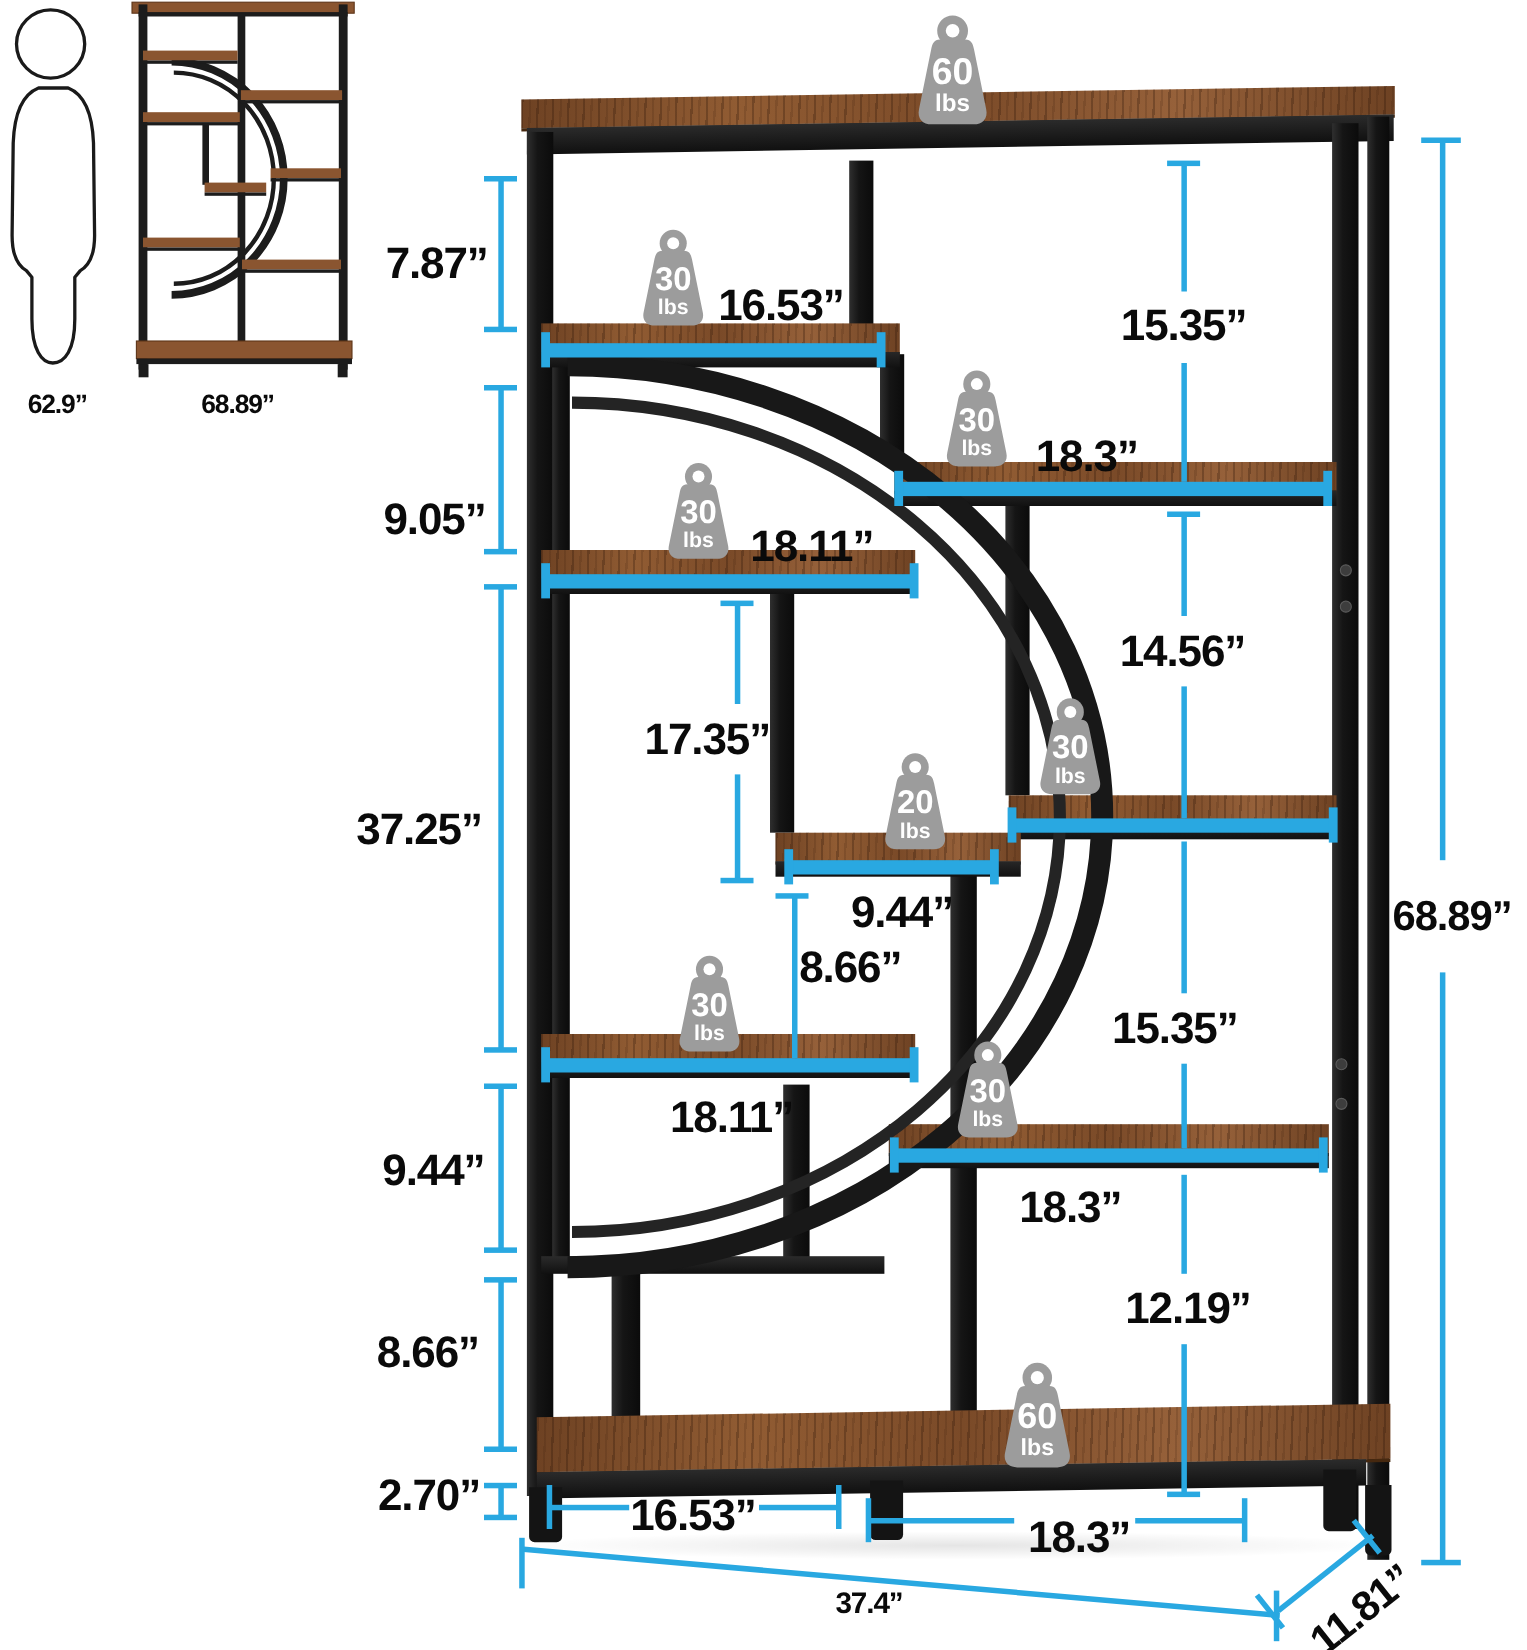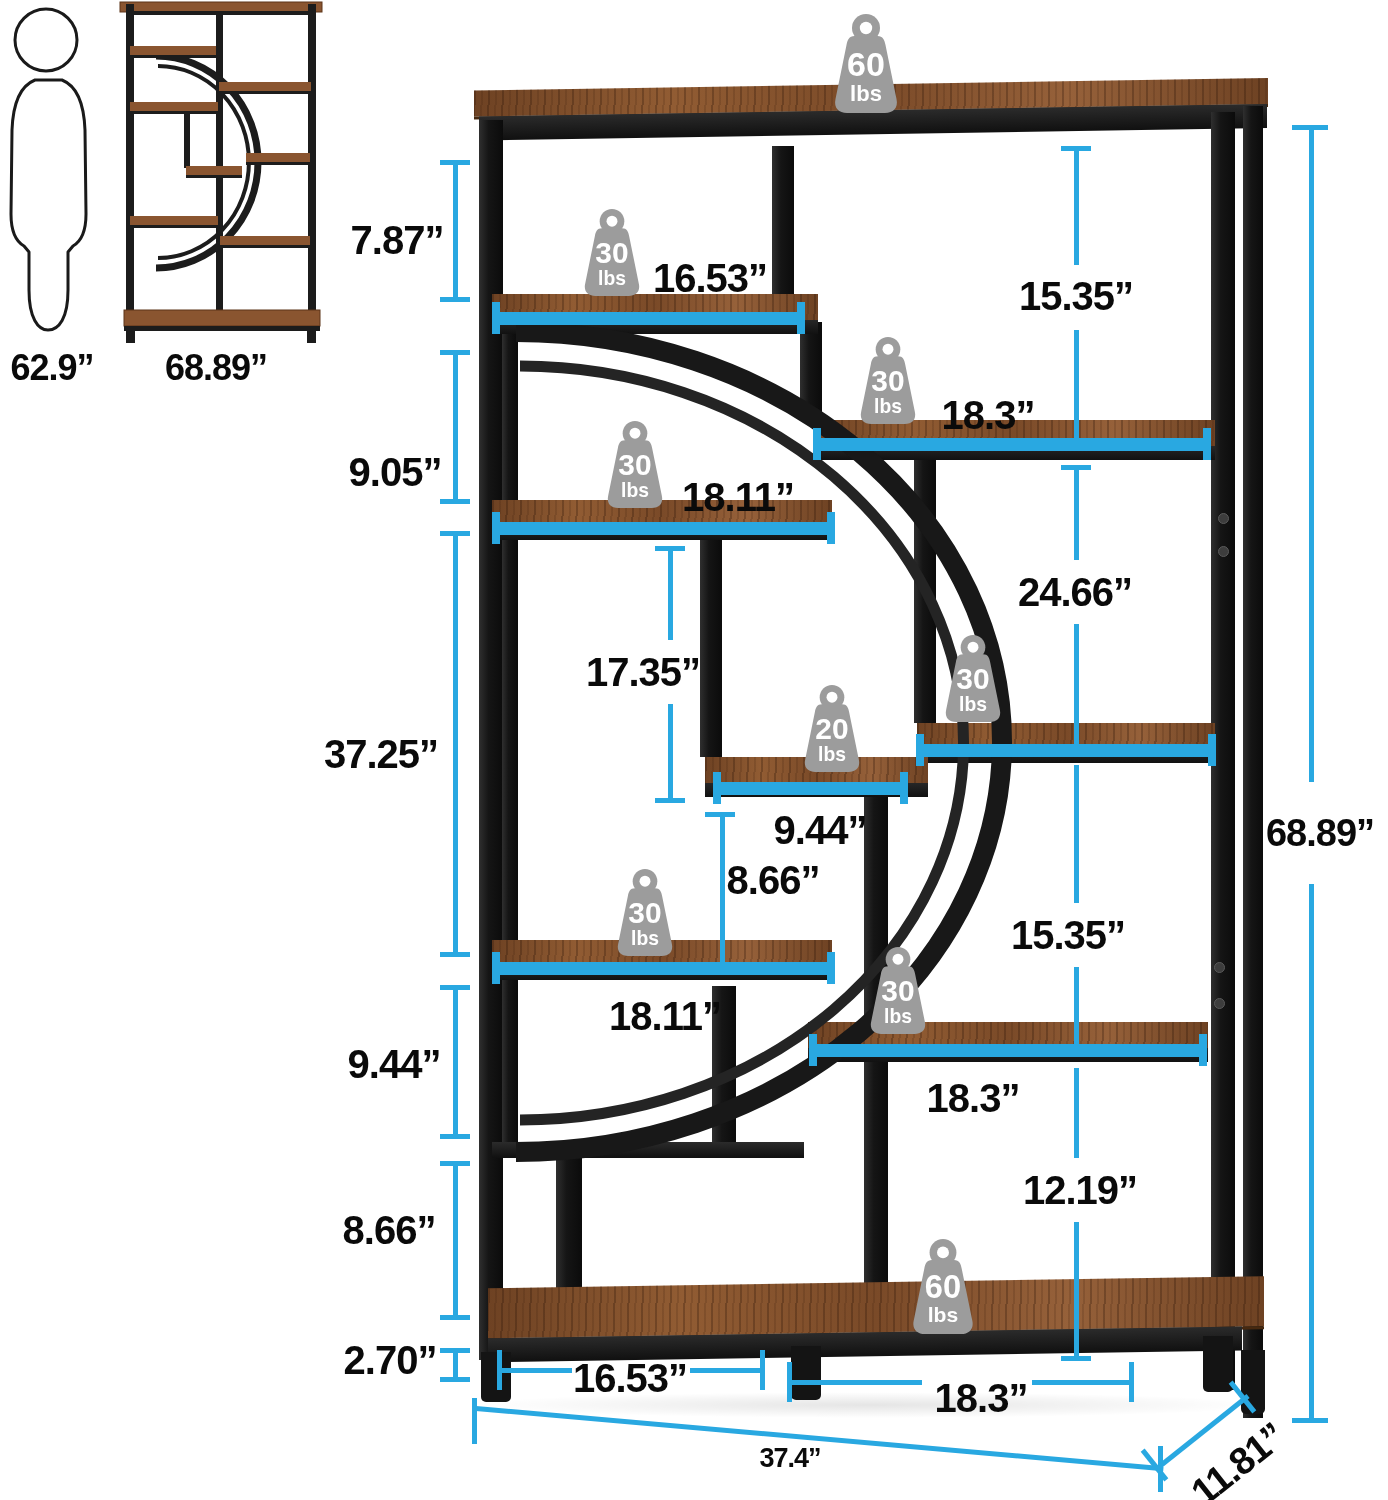--- a/index.html
+++ b/index.html
@@ -25,21 +25,21 @@
   .ch{position:absolute;height:5px;width:30px;background:var(--accent);} 
   .cbar{position:absolute;height:13px;background:var(--accent);}
   .cbt{position:absolute;width:8px;height:32px;background:var(--accent);}
   .cvt{position:absolute;width:5px;height:44px;background:var(--accent);}
   .rline{position:absolute;height:5px;background:var(--accent);transform-origin:left center;}
   
   .lbl{position:absolute;transform:translate(-50%,-50%);font-weight:bold;font-size:40px;
        line-height:1;color:var(--ink);letter-spacing:-1px;white-space:nowrap;}
   .lbl.big{font-size:38px;}
   .lbl.huge{font-size:27px;}
-  .lbl.ref{font-size:36px;}
+  .lbl.ref{font-size:24px;}
   
   .weight{position:absolute;}
   .weight svg{display:block;width:100%;}
   .wg{fill:#9c9c9c;}
   .wv{fill:#fff;font-family:"Liberation Sans",sans-serif;font-weight:bold;font-size:34px;text-anchor:middle;}
   .wu{fill:#fff;font-family:"Liberation Sans",sans-serif;font-weight:bold;font-size:22px;text-anchor:middle;}
   .arc-svg,.mini-svg,.person-svg{position:absolute;}
   .shadow{position:absolute;left:470px;top:1392px;width:800px;height:26px;border-radius:50%;
           background:radial-gradient(ellipse at center, rgba(0,0,0,.10), rgba(0,0,0,0) 70%);}
 </style>
@@ -305,21 +305,21 @@
   </div>
 
   <div class="lbl" style="left:397px;top:240px">7.87”</div>
   <div class="lbl" style="left:395px;top:472px">9.05”</div>
   <div class="lbl" style="left:381px;top:754px">37.25”</div>
   <div class="lbl" style="left:394px;top:1064px">9.44”</div>
   <div class="lbl" style="left:389px;top:1230px">8.66”</div>
   <div class="lbl" style="left:390px;top:1360px">2.70”</div>
 
   <div class="lbl" style="left:1076px;top:296px">15.35”</div>
-  <div class="lbl" style="left:1075px;top:592px">24.66”</div>
+  <div class="lbl" style="left:1075px;top:592px">14.56”</div>
   <div class="lbl" style="left:1068px;top:935px">15.35”</div>
   <div class="lbl" style="left:1080px;top:1190px">12.19”</div>
 
   <div class="lbl" style="left:710px;top:278px">16.53”</div>
   <div class="lbl" style="left:988px;top:415px">18.3”</div>
   <div class="lbl" style="left:738px;top:497px">18.11”</div>
   <div class="lbl" style="left:643px;top:672px">17.35”</div>
   <div class="lbl" style="left:820px;top:830px">9.44”</div>
   <div class="lbl" style="left:773px;top:880px">8.66”</div>
   <div class="lbl" style="left:665px;top:1016px">18.11”</div>

